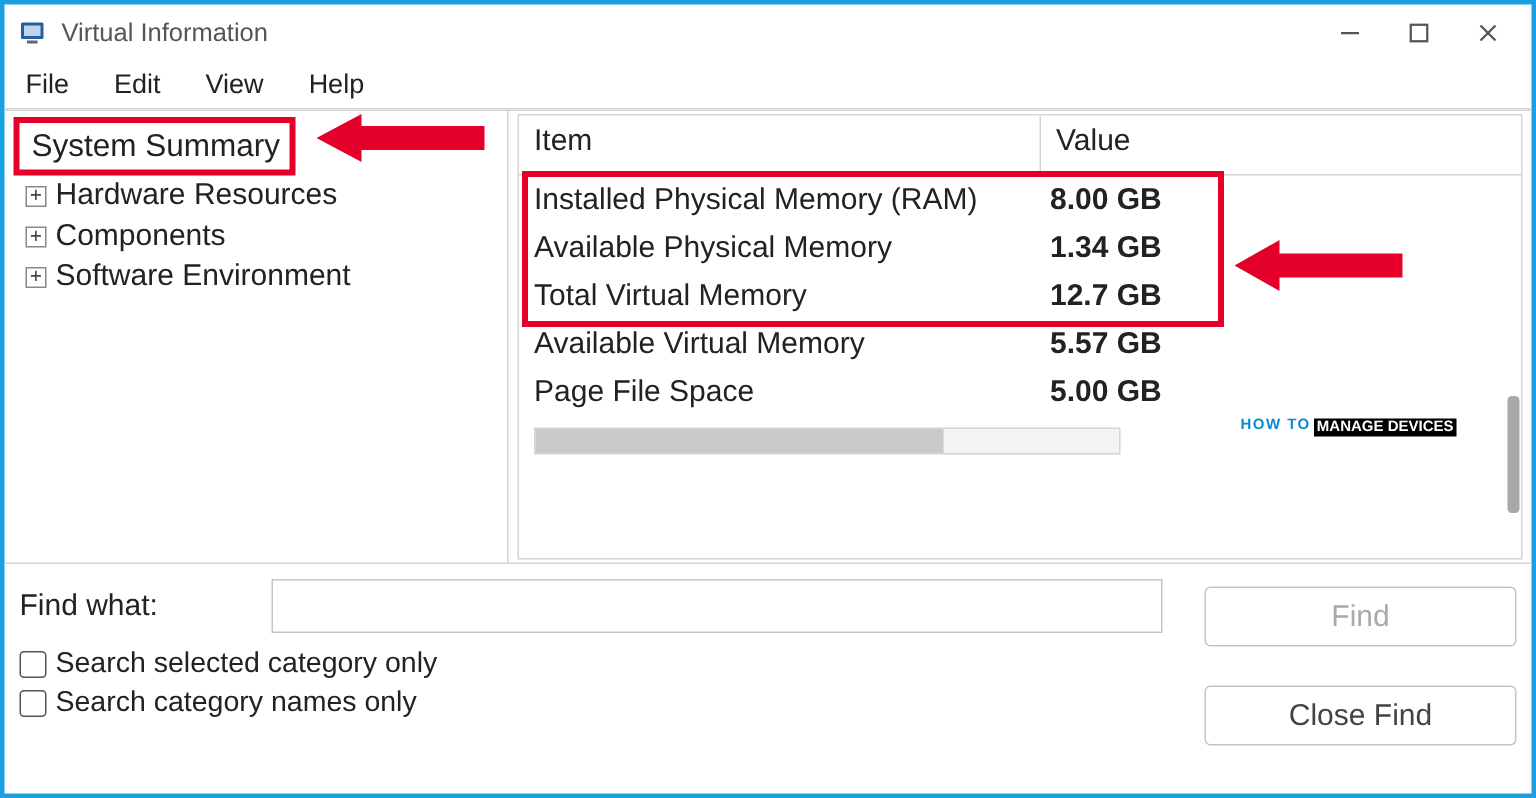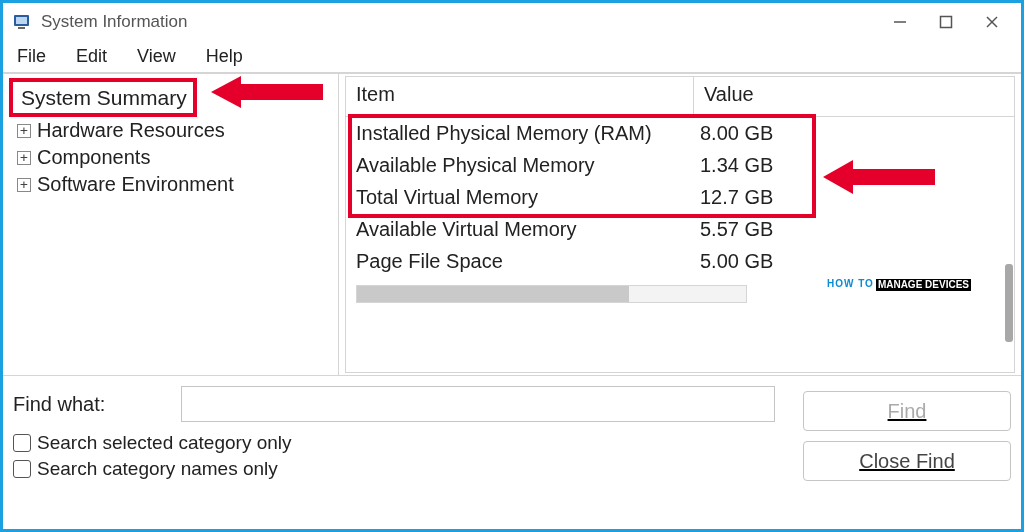--- a/index.html
+++ b/index.html
@@ -101,21 +101,21 @@
     font-size:20px;
     color:#222;
     position:relative;
   }
   .row {
     display:flex;
     line-height:1.6;
     align-items:center;
   }
   .row .c1 { width:348px; padding:0 10px; }
-  .row .c2 { width:120px; padding:0 4px 0 6px; }
+  .row .c2 { width:120px; padding:0 4px 0 6px;font-weight:bold; }
   .highlight-box {
     position:absolute;
     border:4px solid #e4002b;
     pointer-events:none;
   }
   .arrow-red {
     position:absolute;
     pointer-events:none;
   }
   .hscroll {
@@ -178,22 +178,21 @@
     border:1px solid #555;
     border-radius:3px;
     display:inline-block;
   }
   .findbuttons {
     position:absolute;
     right: 10px;
     top: 388px;
     display:flex;
     flex-direction:column;
-    gap:10px;
-    text-decoration:underline;
+    gap:26px;
   }
   .watermark {
     position:absolute;
     right: 50px;
     top: 276px;
     font-size:10px;
     font-weight:bold;
     line-height:1;
     display:flex;
     gap:2px;
@@ -205,21 +204,21 @@
 <body>
 
 <div class="titlebar">
   <span class="icon">
     <svg width="20" height="20" viewBox="0 0 20 20">
       <rect x="2" y="3" width="15" height="11" rx="1" fill="#2a5ca0"></rect>
       <rect x="4" y="5" width="11" height="7" fill="#bcd6f2"></rect>
       <rect x="6" y="15" width="7" height="2" fill="#666"></rect>
     </svg>
   </span>
-  <span>System Information</span>
+  <span>Virtual Information</span>
   <span class="spacer"></span>
   <div class="winbtn">
     <svg width="14" height="14">
         <line x1="1" y1="7" x2="13" y2="7" stroke="#555" stroke-width="1.5"></line>
       </svg>
   </div>
   <div class="winbtn">
     <svg width="14" height="14">
         <rect x="1.5" y="1.5" width="11" height="11" fill="none" stroke="#555" stroke-width="1.5"></rect>
       </svg>

